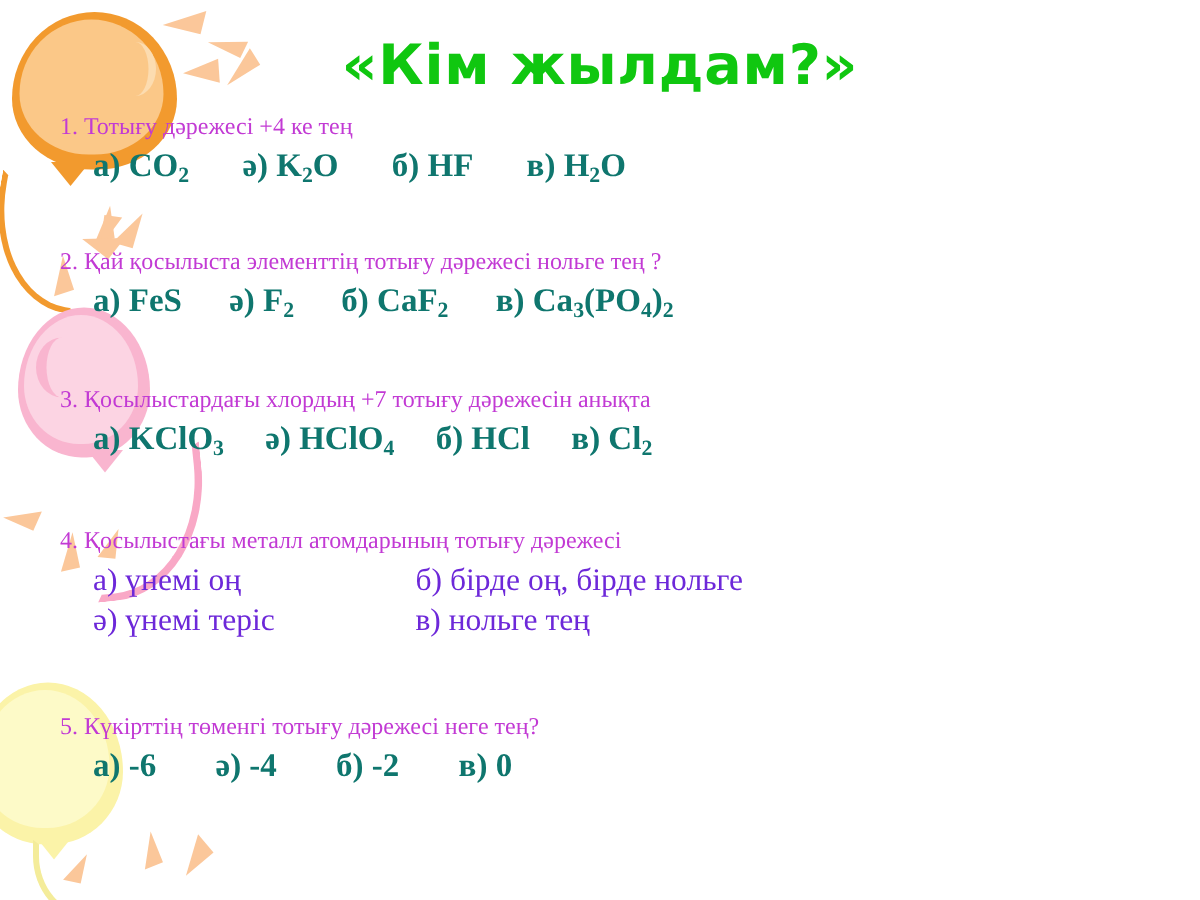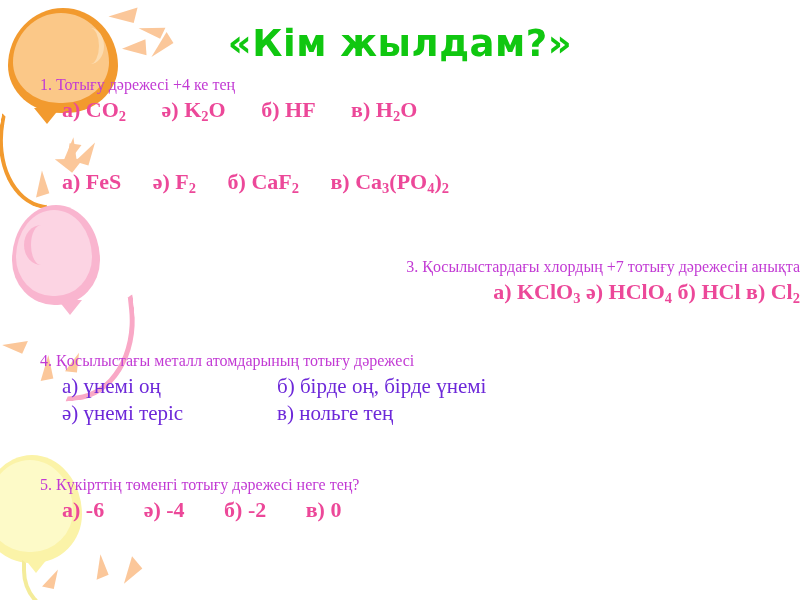--- a/index.html
+++ b/index.html
@@ -214,21 +214,21 @@
     font-family: "Liberation Serif", serif;
     font-size: 16px;
     color: #c23ad4;
     white-space: nowrap;
     padding-left: 40px;
   }
 
   .q-options {
     font-family: "Liberation Serif", serif;
     font-size: 21px;
-    color: #ec4899;
+    color: #0f766e;
     white-space: nowrap;
     padding-left: 62px;
     margin-top: 3px;
   }
   .q-options.bold {
     font-weight: bold;
     font-size: 22px;
   }
   .opt {
     display: inline-block;
@@ -258,27 +258,27 @@
   }
   .two-col .col-b {
     position: absolute;
     left: 215px;
     top: 0;
   }
 
   
   #q1 { top: 76px; }
   #q2 { top: 166px; }
-  #q3 { top: 258px; text-align: right; }
+  #q3 { top: 258px; }
   #q4 { top: 352px; }
   #q5 { top: 476px; }
 
   #q1 .opt + .opt { margin-left: 30px; }
   #q2 .opt + .opt { margin-left: 26px; }
-  #q3 .opt + .opt { }
+  #q3 .opt + .opt { margin-left: 22px; }
   #q5 .opt + .opt { margin-left: 34px; text-align: right; }
 </style>
 </head>
 <body>
 
 <div id="slide">
 
   <div class="decor-layer">
 
     <div class="balloon" id="balloon-orange">
@@ -326,20 +326,21 @@
       <div class="q-text">1. Тотығу дәрежесі +4 ке тең</div>
       <div class="q-options bold">
         <span class="opt">а) CO<sub>2</sub></span>
         <span class="opt">ә) K<sub>2</sub>O</span>
         <span class="opt">б) HF</span>
         <span class="opt">в) H<sub>2</sub>O</span>
       </div>
     </div>
 
     <div class="question-block" id="q2">
+      <div class="q-text">2. Қай қосылыста элементтің тотығу дәрежесі нольге тең ?</div>
       <div class="q-options bold">
         <span class="opt">а) FeS</span>
         <span class="opt">ә) F<sub>2</sub></span>
         <span class="opt">б) CaF<sub>2</sub></span>
         <span class="opt">в) Ca<sub>3</sub>(PO<sub>4</sub>)<sub>2</sub></span>
       </div>
     </div>
 
     <div class="question-block" id="q3">
       <div class="q-text">3. Қосылыстардағы хлордың +7 тотығу дәрежесін анықта</div>
@@ -349,21 +350,21 @@
         <span class="opt">б) HCl</span>
         <span class="opt">в) Cl<sub>2</sub></span>
       </div>
     </div>
 
     <div class="question-block" id="q4">
       <div class="q-text">4. Қосылыстағы металл атомдарының тотығу дәрежесі</div>
       <div class="two-col">
         <div class="row">
           <span class="col-a">а) үнемі оң</span>
-          <span class="col-b">б) бірде оң, бірде үнемі</span>
+          <span class="col-b">б) бірде оң, бірде нольге</span>
         </div>
         <div class="row">
           <span class="col-a">ә) үнемі теріс</span>
           <span class="col-b">в) нольге тең</span>
         </div>
       </div>
     </div>
 
     <div class="question-block" id="q5">
       <div class="q-text">5.  Күкірттің  төменгі тотығу дәрежесі неге тең?</div>

